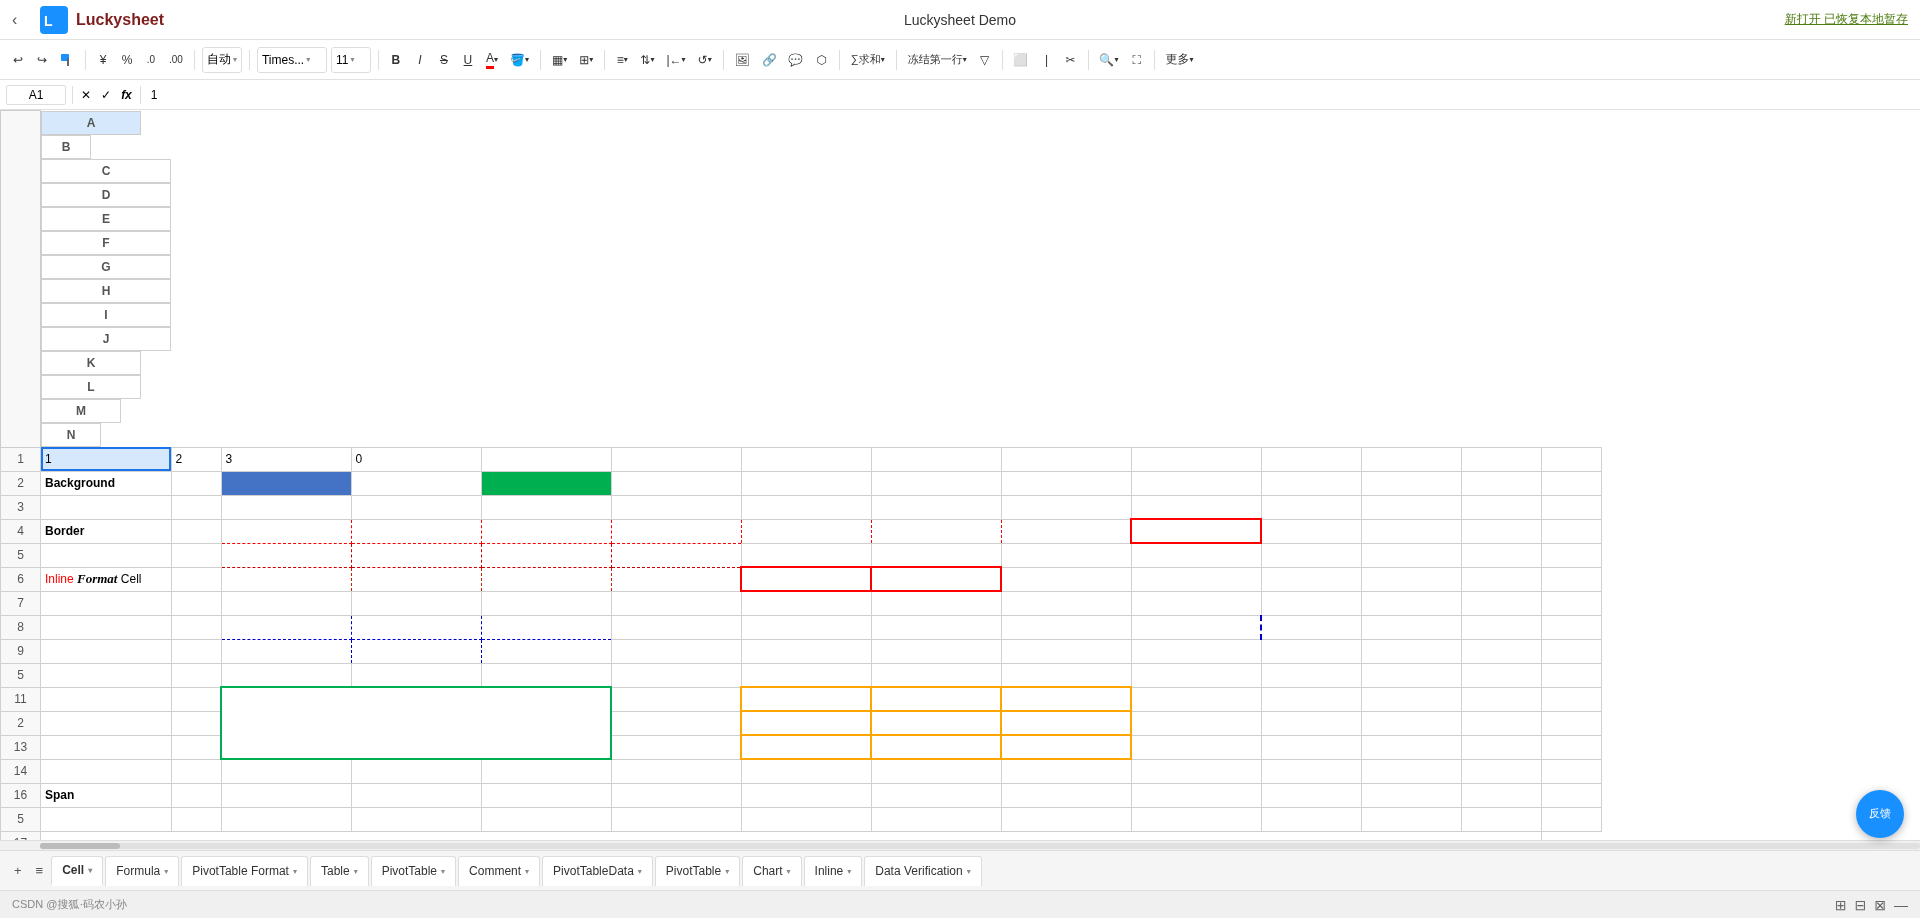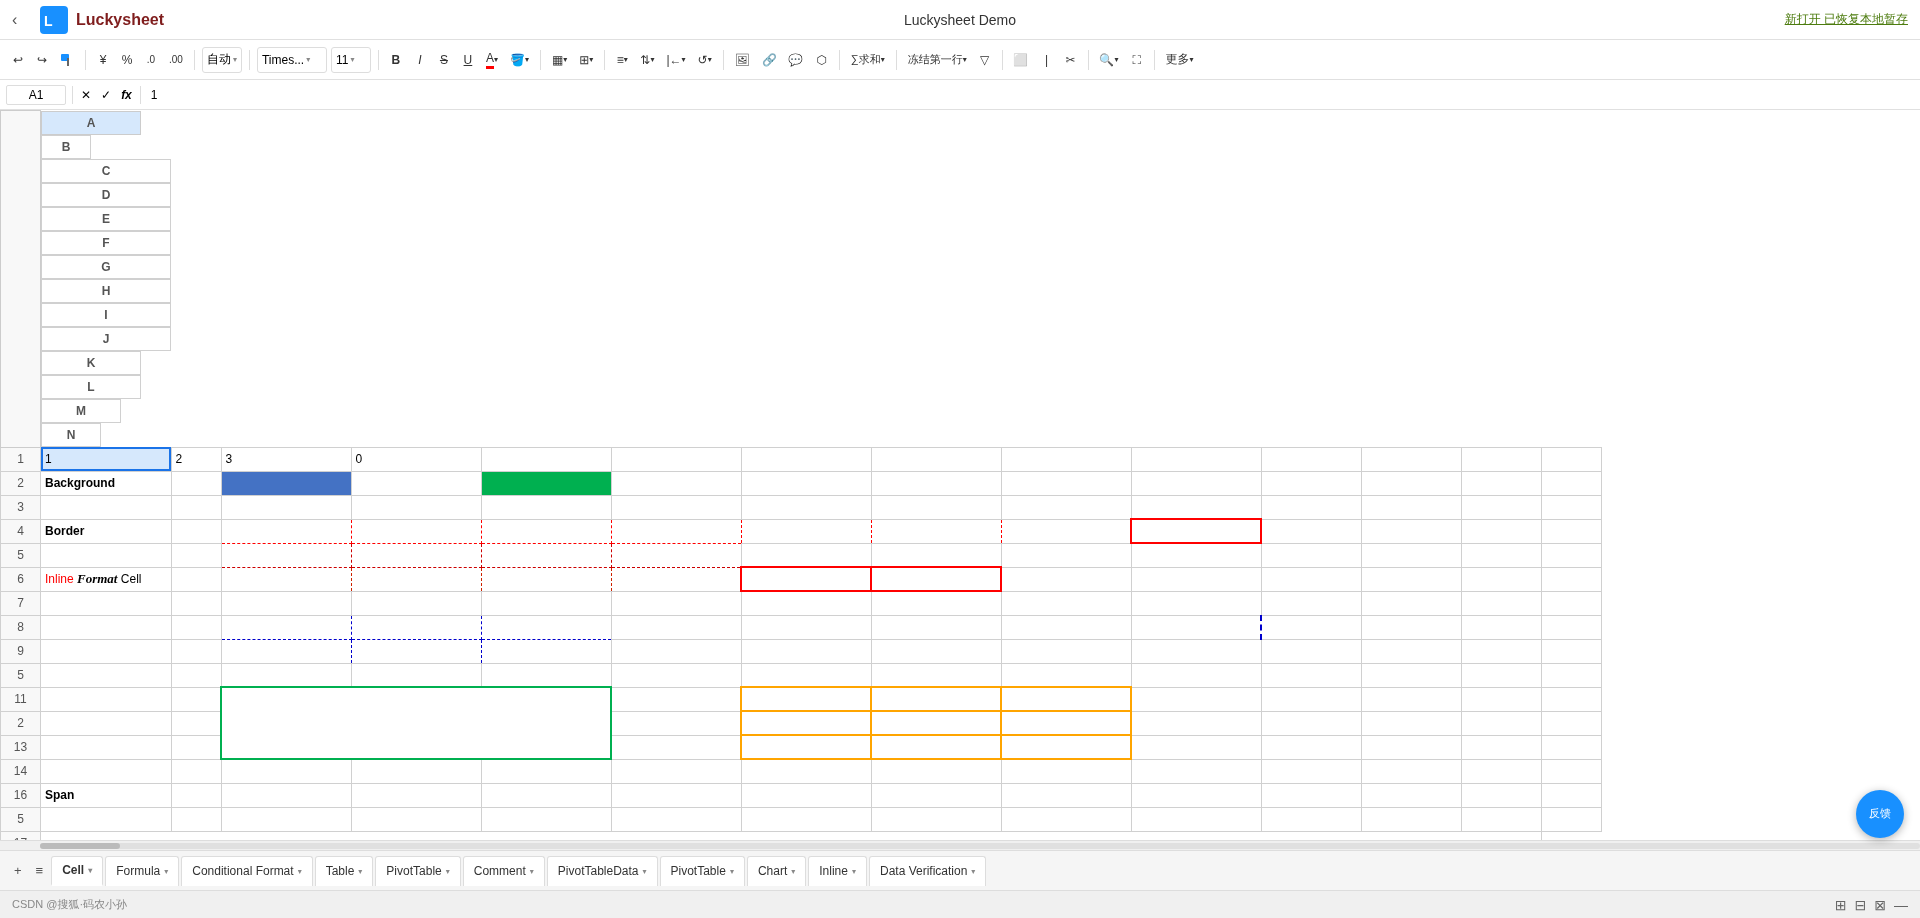--- a/index.html
+++ b/index.html
@@ -735,21 +735,21 @@
   <div class="sheet-tab-area">
     <div class="sheet-tab active">
       <span>Cell</span>
       <span class="arrow">▾</span>
     </div>
     <div class="sheet-tab">
       <span>Formula</span>
       <span class="arrow">▾</span>
     </div>
     <div class="sheet-tab">
-      <span>Conditional Format</span>
+      <span>PivotTable Format</span>
       <span class="arrow">▾</span>
     </div>
     <div class="sheet-tab">
       <span>Table</span>
       <span class="arrow">▾</span>
     </div>
     <div class="sheet-tab">
       <span>PivotTable</span>
       <span class="arrow">▾</span>
     </div>

